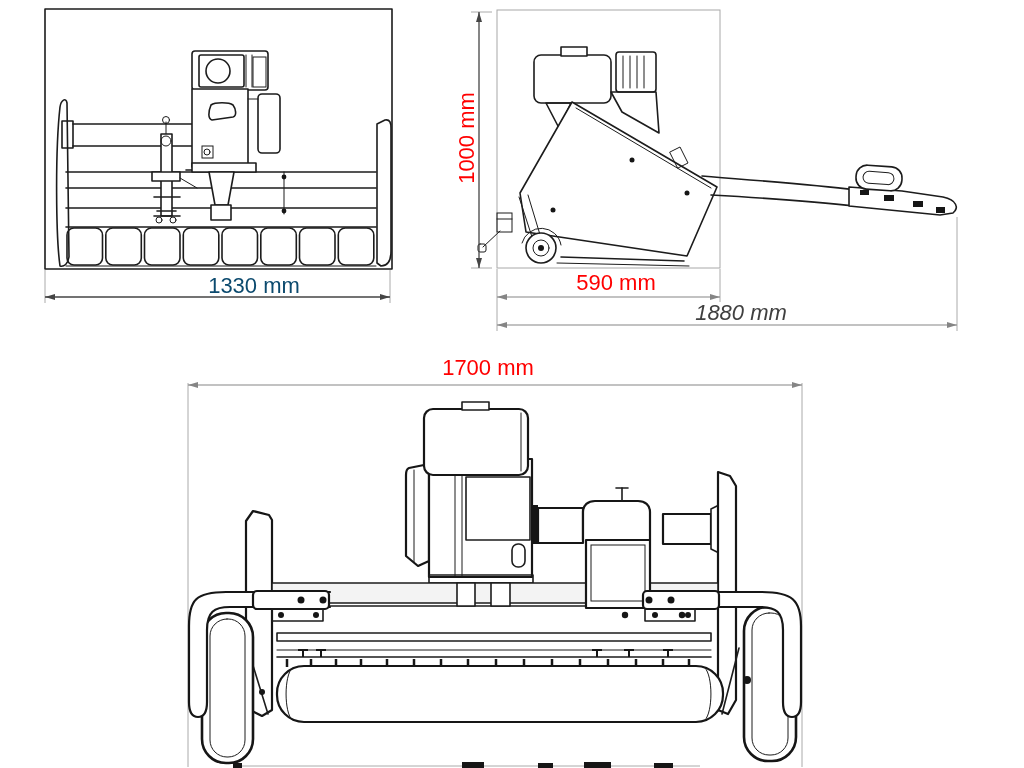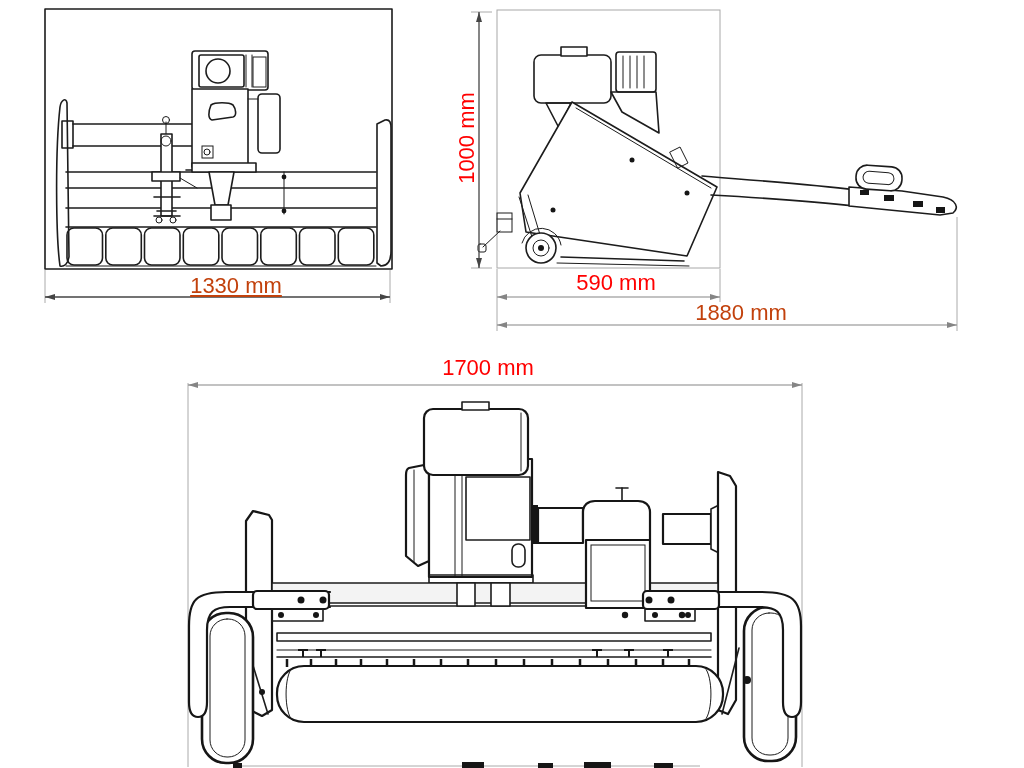--- a/index.html
+++ b/index.html
@@ -315,23 +315,23 @@
       <line class="ext" x1="233" y1="766" x2="700" y2="766"></line>
       <rect class="dk" x="233" y="763" width="9" height="5"></rect>
       <rect class="dk" x="462" y="762" width="22" height="6"></rect>
       <rect class="dk" x="538" y="763" width="15" height="5"></rect>
       <rect class="dk" x="584" y="762" width="27" height="6"></rect>
       <rect class="dk" x="654" y="763" width="19" height="5"></rect>
     </g>
   </g>
 </svg>
 
-<div class="dim-label" style="left: 176px; top: 274px; color: #c2410c; text-decoration: underline;">1330 mm</div>
+<div class="dim-label" style="left: 194px; top: 274px; color: #0c4a6e;">1330 mm</div>
 
 <div class="dim-label rot" style="left: 387px; top: 126px; color: rgb(255, 0, 0);">1000 mm</div>
 
 <div class="dim-label" style="left: 556px; top: 271px; color: rgb(255, 0, 0);">590 mm</div>
 
-<div class="dim-label" style="left: 681px; top: 301px; color: #c2410c;">1880 mm</div>
+<div class="dim-label" style="left: 681px; top: 301px; color: #404040; font-style: italic;">1880 mm</div>
 
 <div class="dim-label" style="left: 428px; top: 356px; color: rgb(255, 0, 0);">1700 mm</div>
 
 </div>
 
 </body></html>

